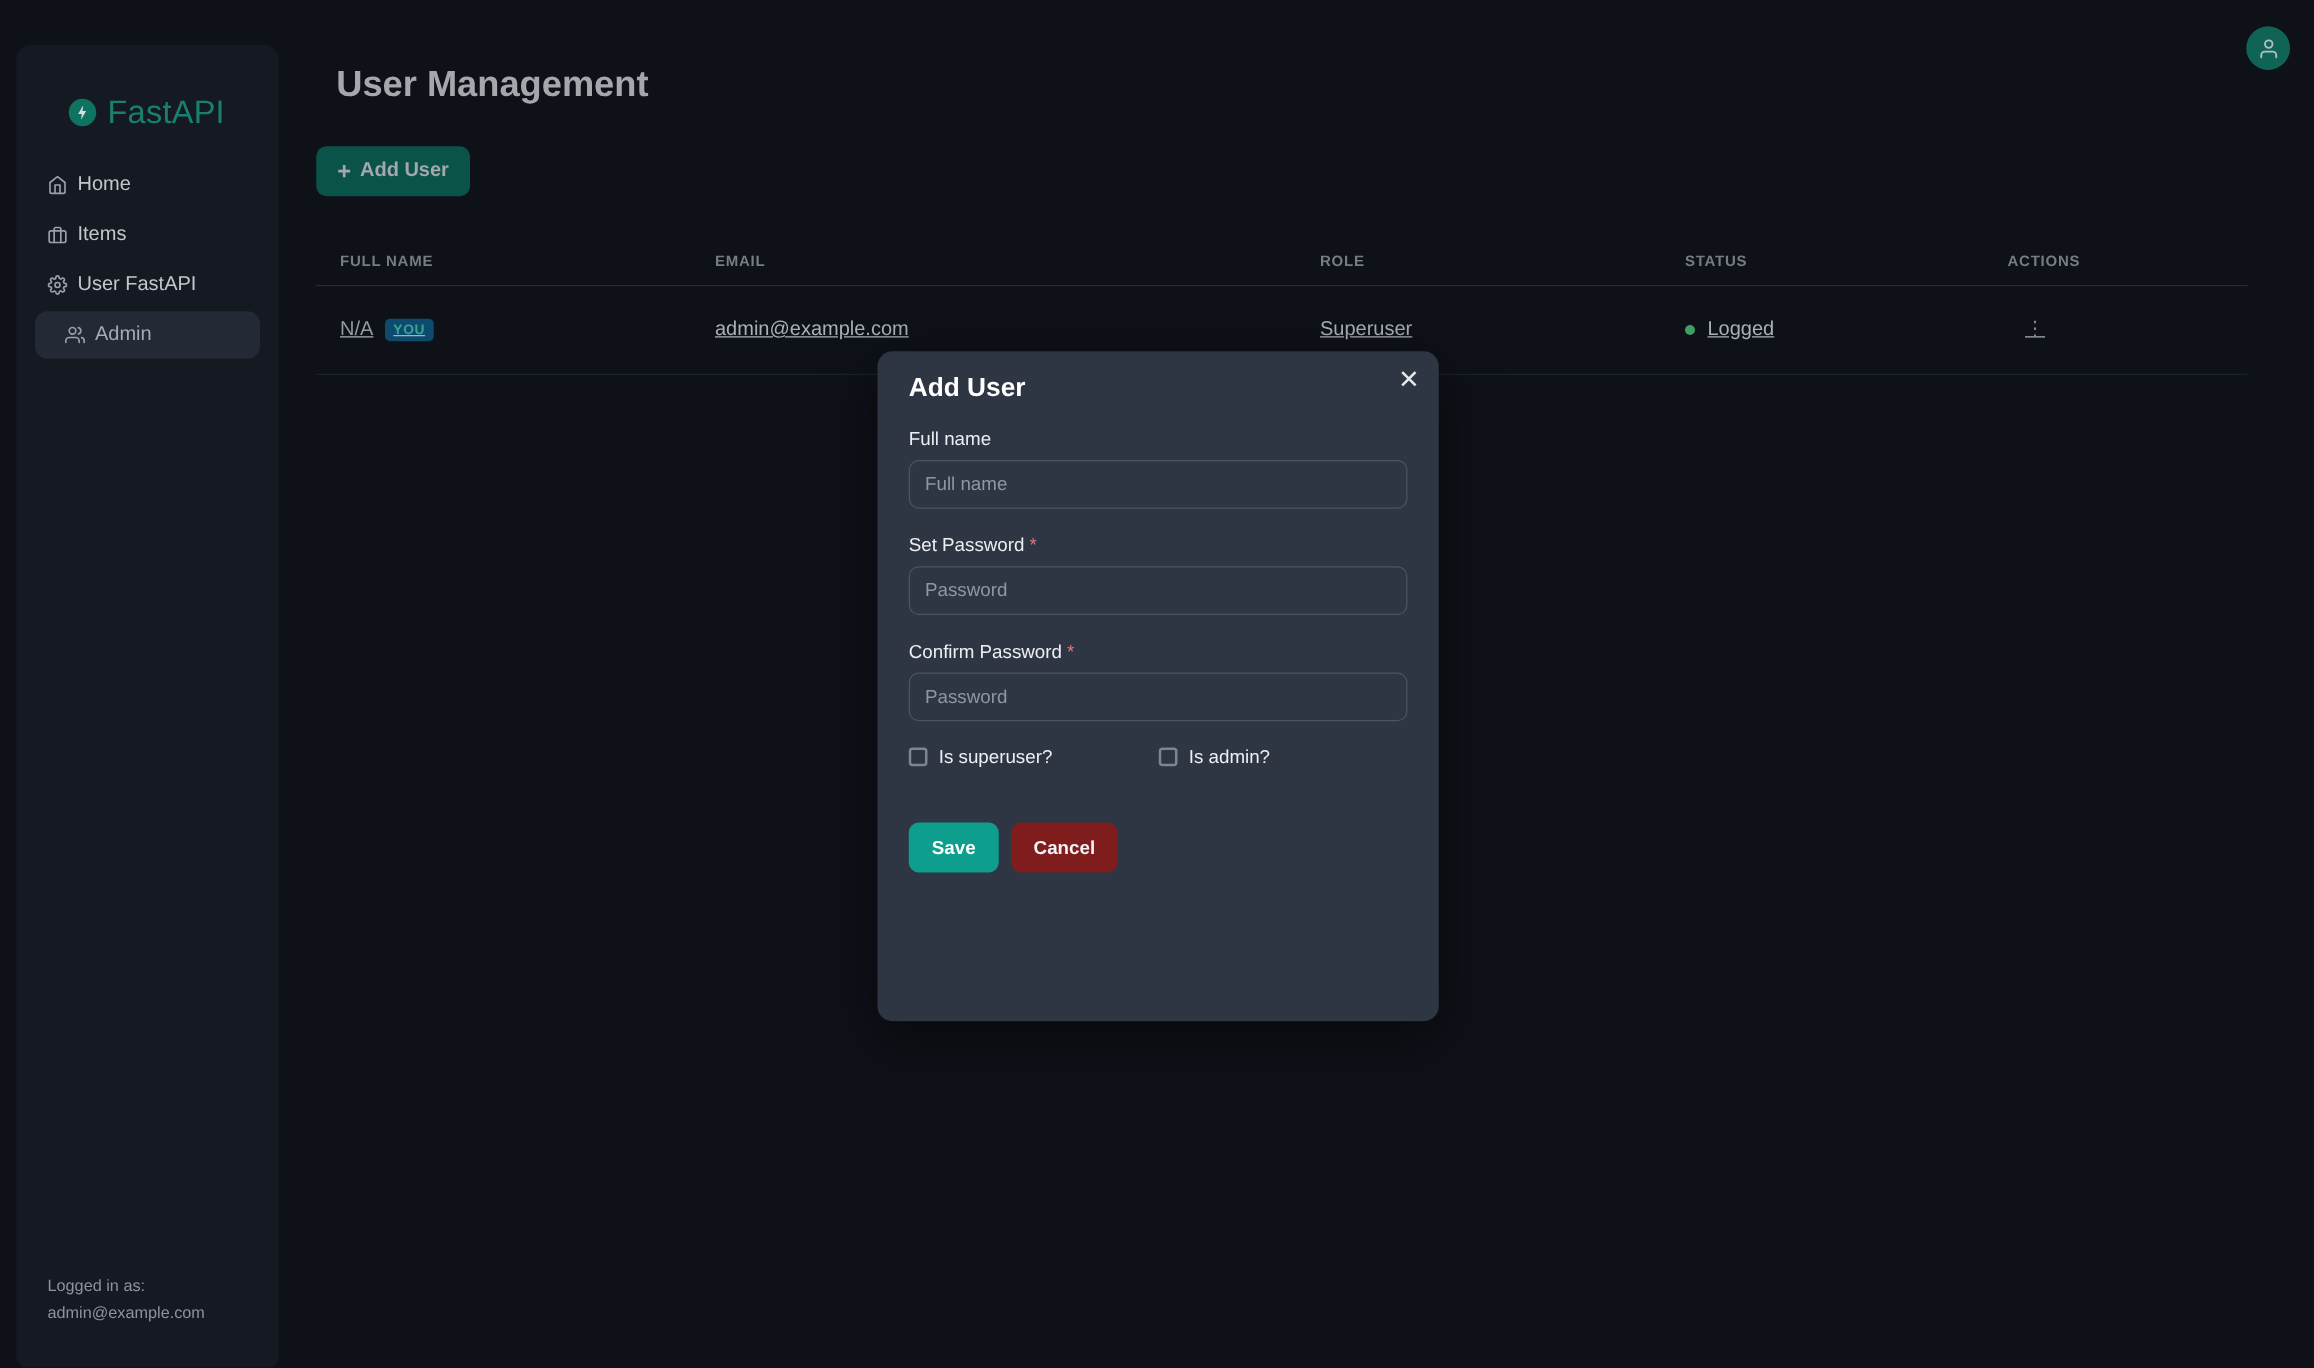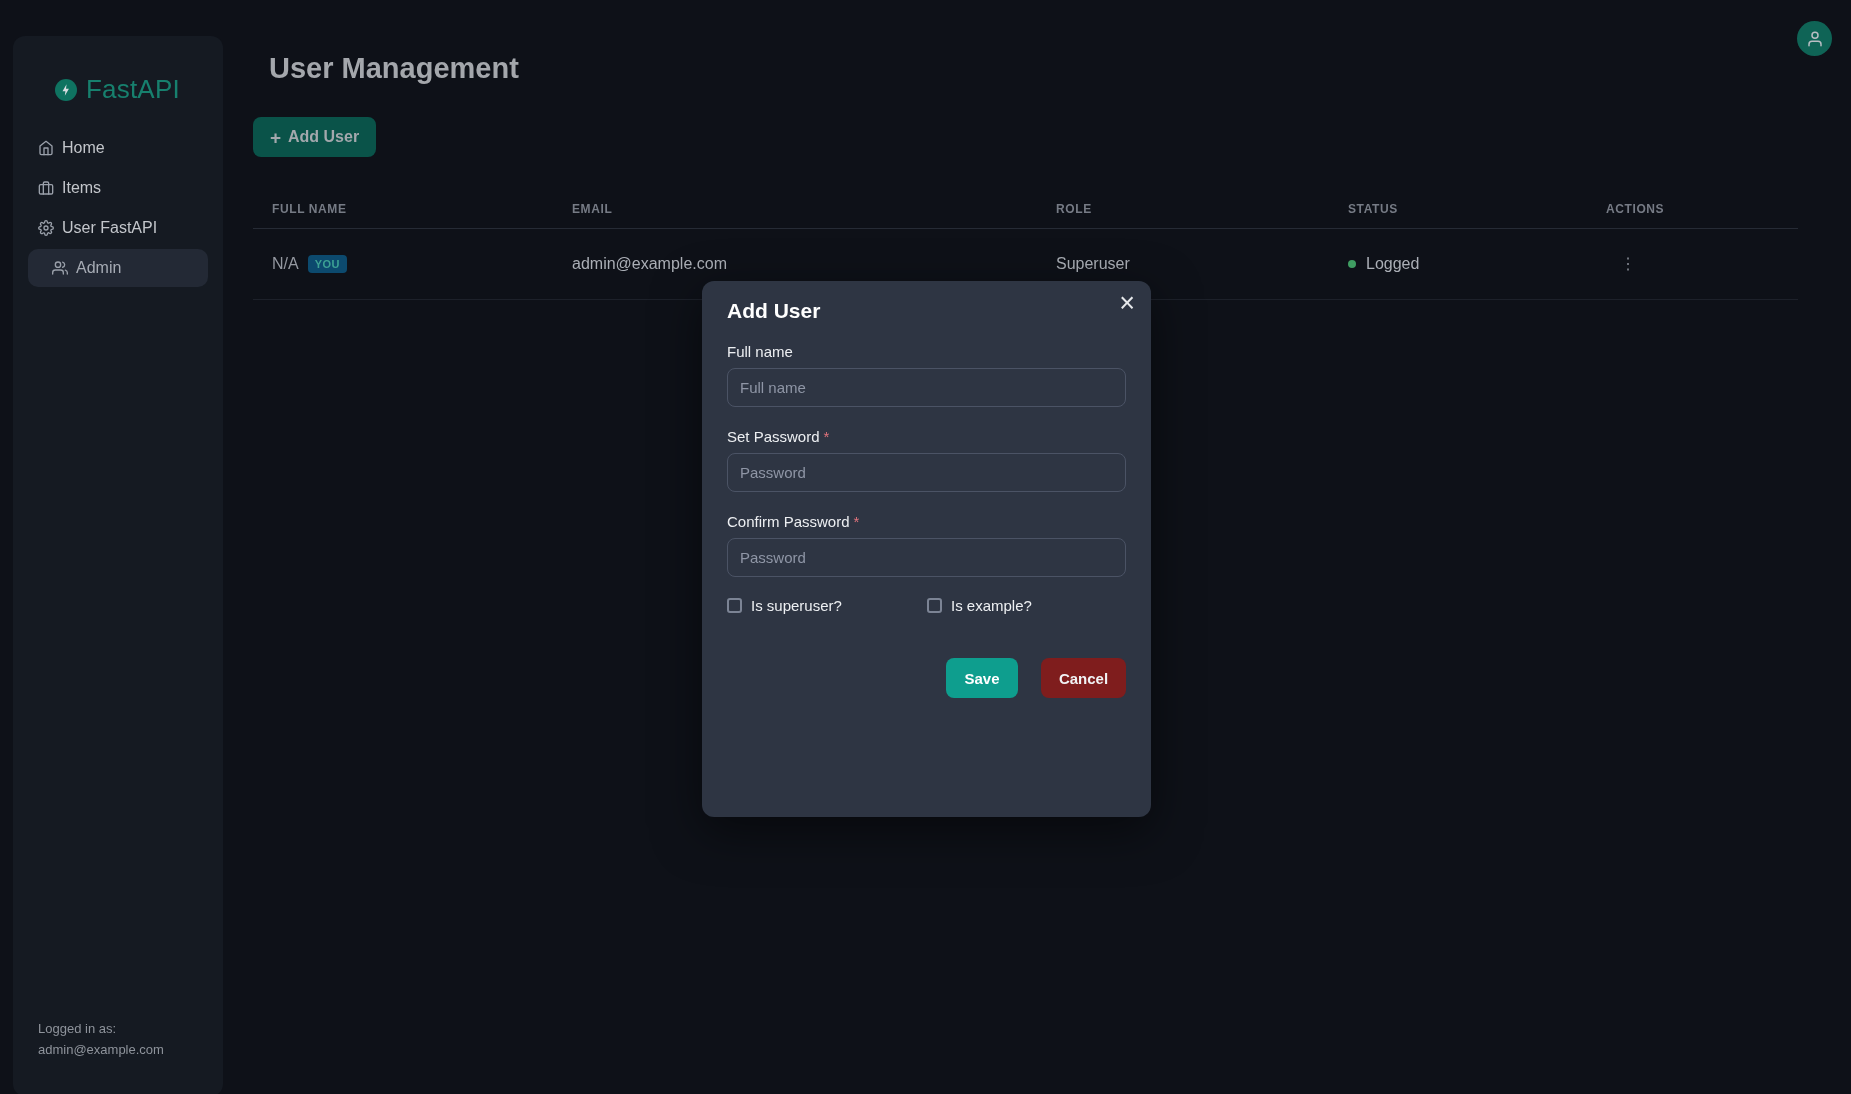--- a/index.html
+++ b/index.html
@@ -63,21 +63,21 @@
   }
   .add-user-btn .plus { font-size:19px; font-weight:700; line-height:1; }
 
   .user-table { position:absolute; left:253px; top:190px; width:1545px; }
   .thead { display:flex; height:39px; align-items:center; border-bottom:1px solid #262b35; }
   .th {
     padding-left:19px; font-size:12px; font-weight:700;
     color:#767b85; letter-spacing:.6px; text-transform:uppercase;
   }
   .trow { display:flex; height:71px; align-items:center; border-bottom:1px solid #1d212a; }
-  .td { padding-left:19px; font-size:16px; color:#abafb6; display:flex; align-items:center; }
+  .td { padding-left:19px; font-size:16px; color:#abafb6; display:flex; align-items:center;text-decoration:underline; }
   .c1 { width:300px; } .c2 { width:484px; } .c3 { width:292px; } .c4 { width:258px; } .c5 { width:211px; }
   .na-text { color:#9498a0; }
   .you-badge {
     margin-left:9px; padding:3px 7px; border-radius:4px;
     background:#0c4a6e; color:#3da294;
     font-size:11px; font-weight:700; letter-spacing:.5px;
   }
   .status-dot { width:8px; height:8px; border-radius:50%; background:#3f9e62; margin-right:10px; }
   .kebab-btn {
     margin-left:14px; color:#80858e; font-size:16px; line-height:1;
@@ -111,21 +111,21 @@
     font-family:"Liberation Sans", sans-serif; outline:none;
   }
   .text-input::placeholder { color:#8f96a6; }
   .checkrow { margin-top:20px; display:flex; align-items:center; }
   .check-item { display:flex; align-items:center; gap:9px; font-size:15px; color:#eef0f3; cursor:pointer; }
   .check-item.fixed { width:200px; }
   .checkbox {
     width:15px; height:15px; border:2px solid #7c8495; border-radius:3px;
     background:transparent; flex:0 0 15px;
   }
-  .btnrow { margin-top:44px; display:flex; justify-content:flex-end; gap:23px; }
+  .btnrow { margin-top:44px; display:flex; gap:10px; }
   .btn {
     height:40px; border:none; border-radius:8px;
     font-family:"Liberation Sans", sans-serif;
     font-size:15px; font-weight:700; cursor:pointer;
   }
   .btn-save { width:72px; background:#0e9e8e; color:#ffffff; }
   .btn-cancel { width:85px; background:#7f1d1d; color:#f1f3f5; }
 </style>
 </head>
 <body>
@@ -254,21 +254,21 @@
     <input class="text-input" type="password" placeholder="Password" style="">
   </div>
 
   <div class="checkrow">
     <div class="check-item fixed">
       <span class="checkbox"></span>
       <span>Is superuser?</span>
     </div>
     <div class="check-item">
       <span class="checkbox"></span>
-      <span>Is example?</span>
+      <span>Is admin?</span>
     </div>
   </div>
 
   <div class="btnrow">
     <button class="btn btn-save">Save</button>
     <button class="btn btn-cancel">Cancel</button>
   </div>
 </div>
 
 </body></html>

